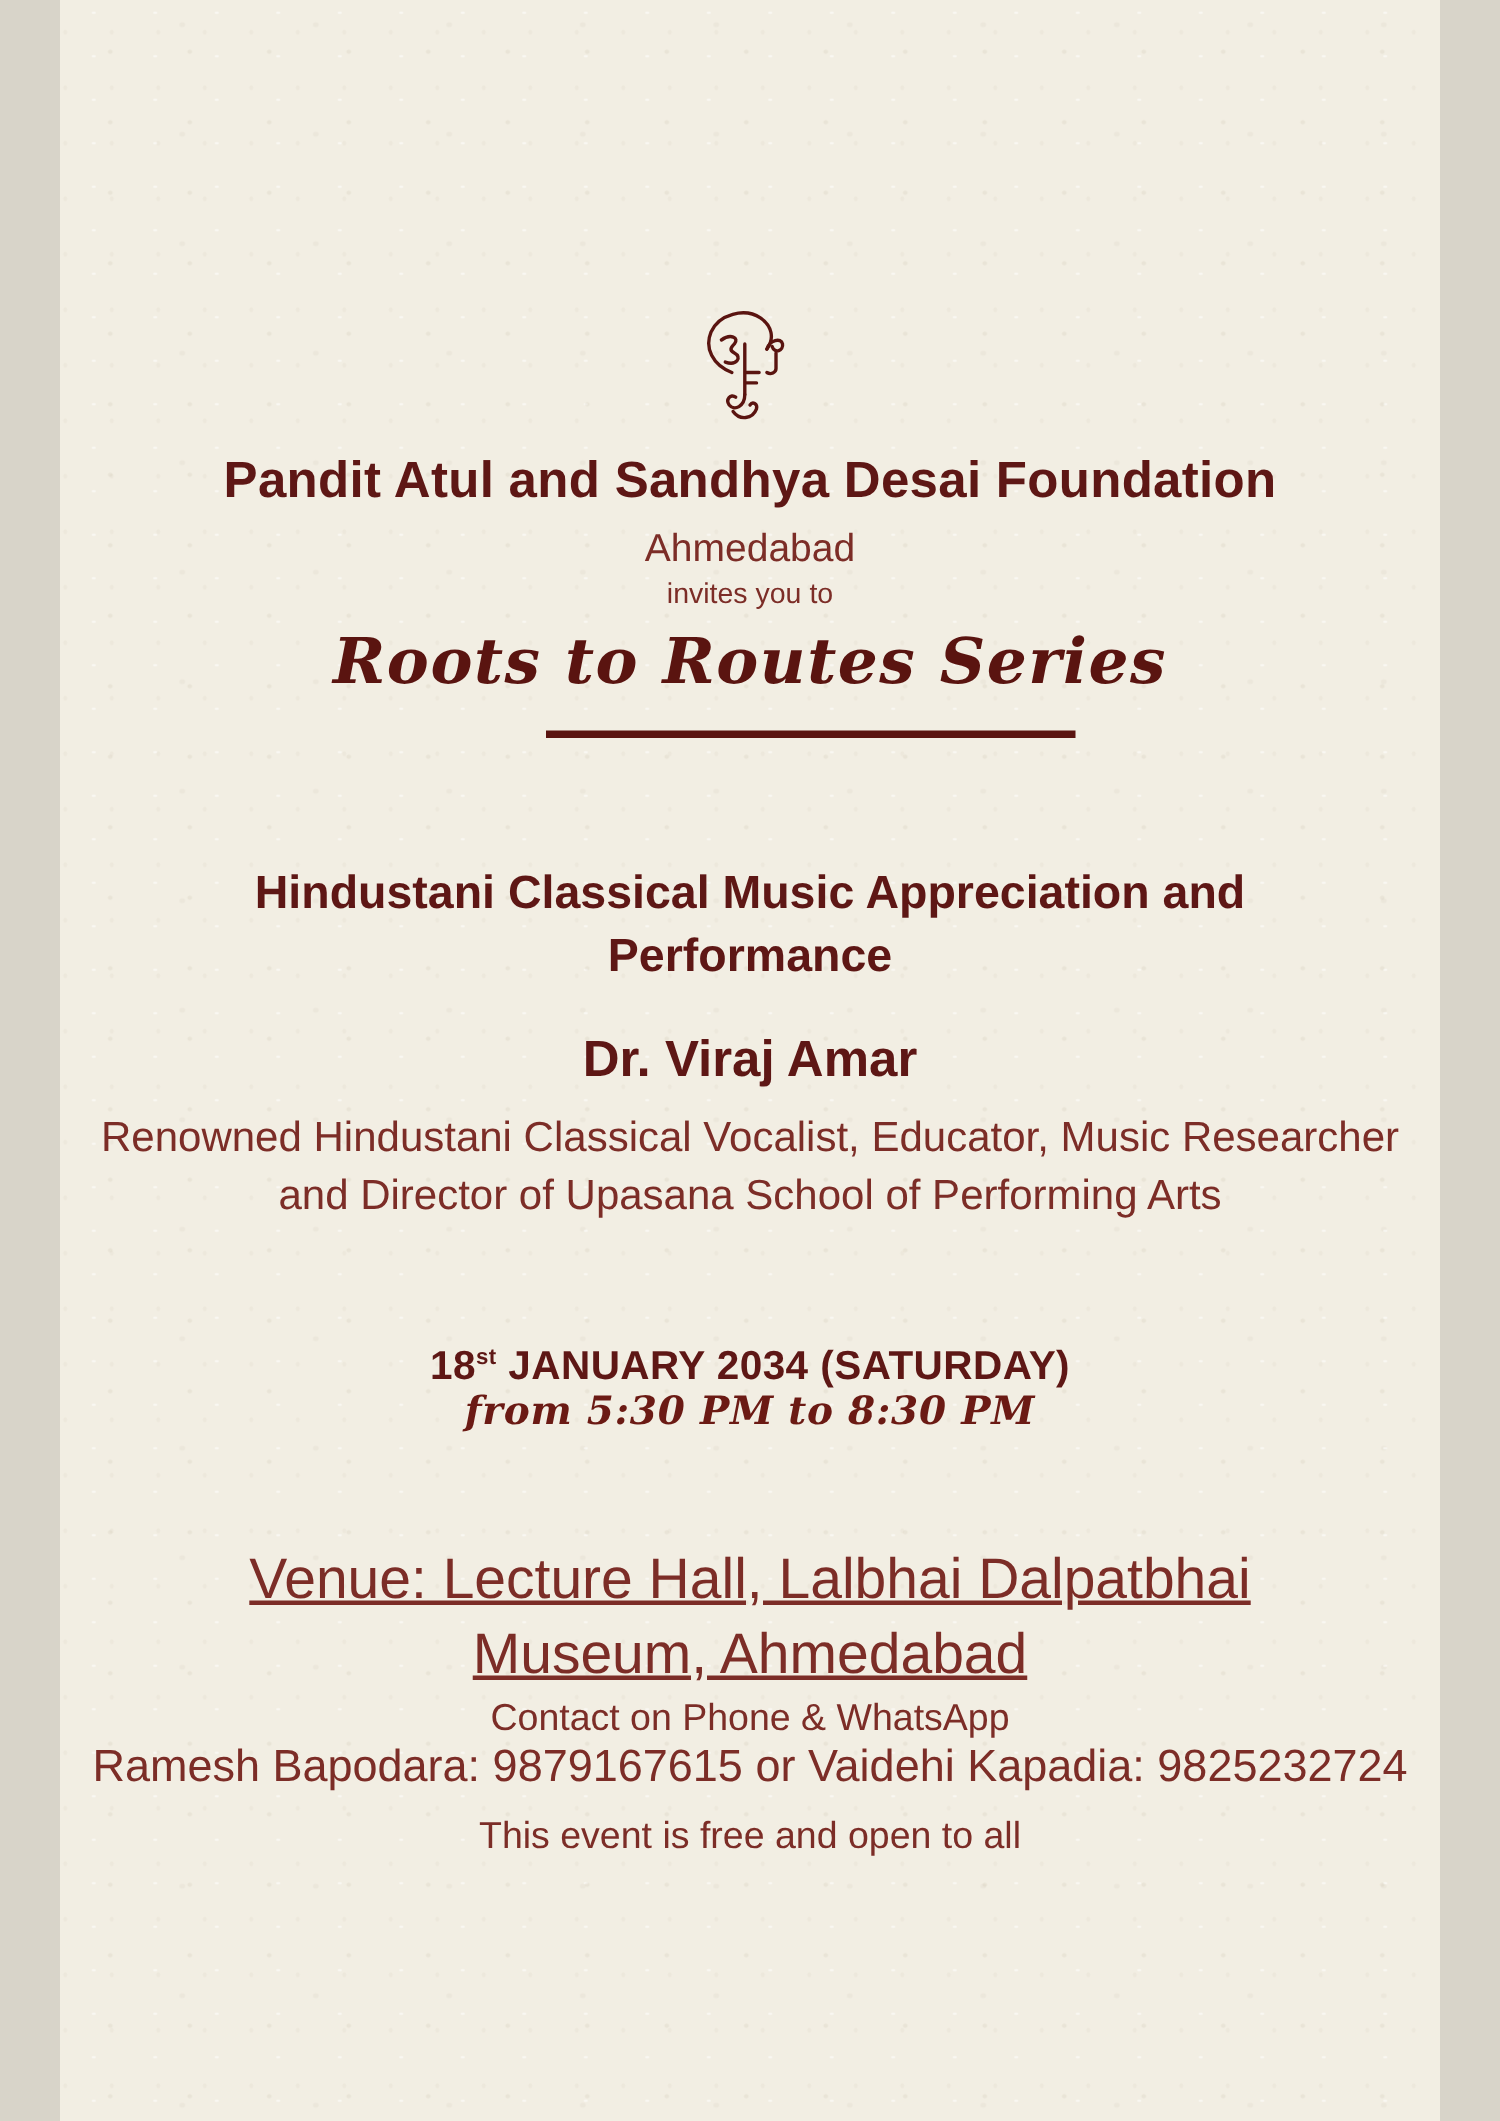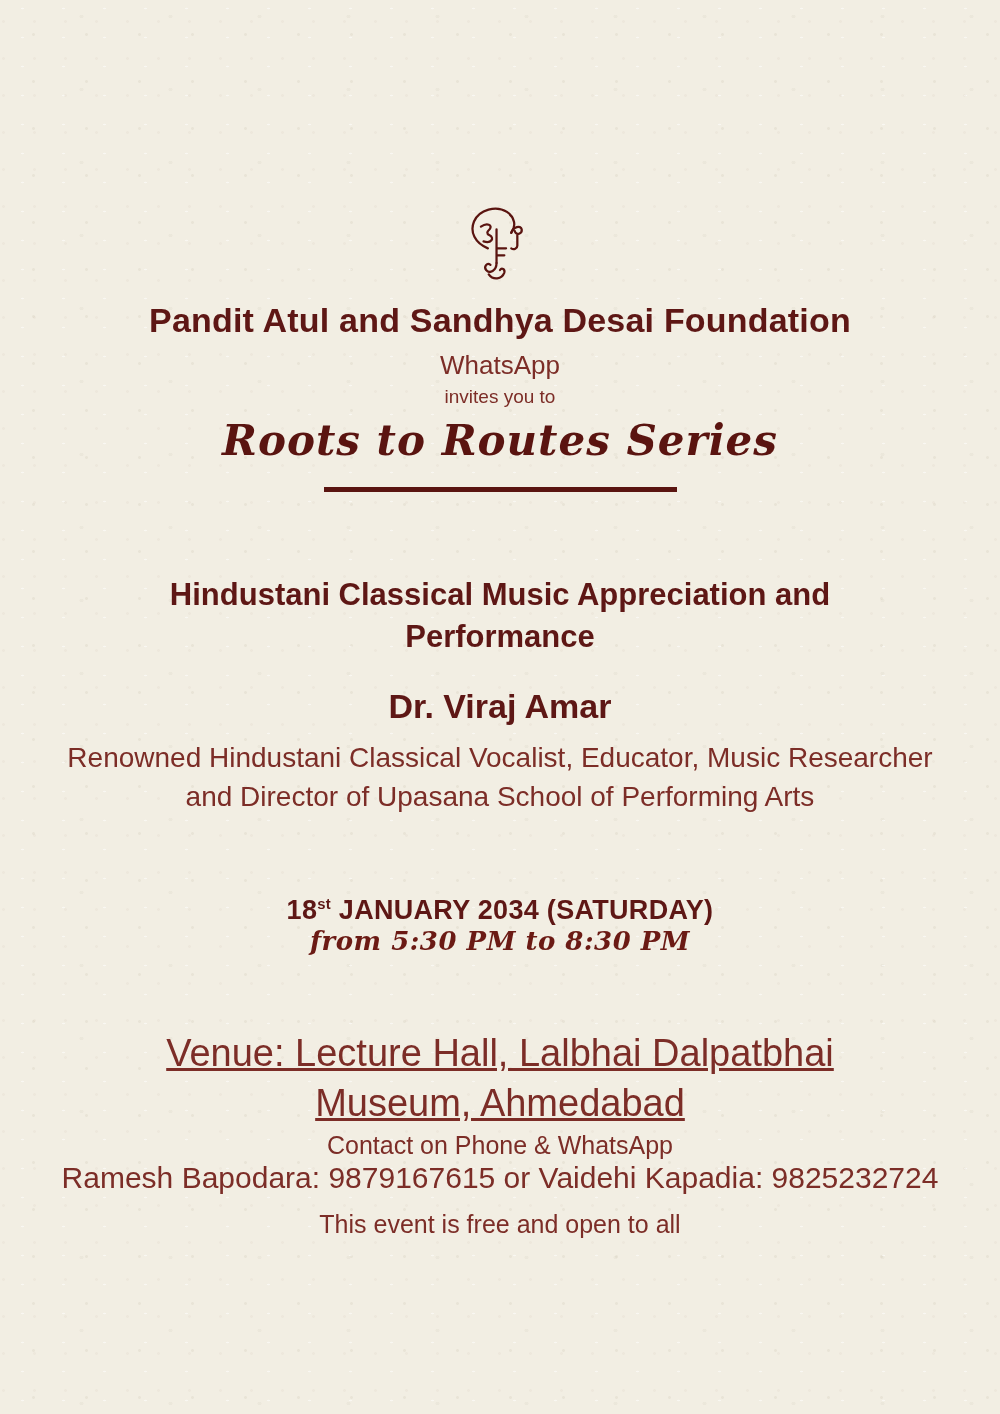--- a/index.html
+++ b/index.html
@@ -3,21 +3,21 @@
 <meta charset="utf-8">
 <style>
   html,body{margin:0;padding:0;}
   body{
     font-family:"Liberation Sans", sans-serif;
     background:#d8d4c9;
     -webkit-font-smoothing:antialiased;
   }
   .flyer{
     position:relative;
-    width:1000px;
+    width:920px;
     height:1414px;
     margin:0 auto;
     overflow:hidden;
     background-color:#f2eee3;
     background-image:
       radial-gradient(rgba(186,174,150,0.16) 1.2px, transparent 1.9px),
       radial-gradient(rgba(203,192,170,0.13) 1px, transparent 1.6px),
       radial-gradient(rgba(255,255,255,0.55) 1px, transparent 1.5px),
       radial-gradient(rgba(180,170,150,0.10) 1.6px, transparent 2.4px);
     background-size: 53px 47px, 31px 37px, 41px 29px, 89px 73px;
@@ -96,21 +96,21 @@
 
       <path d="M 56 33 L 56 72 M 56 55 H 67 M 56 63 H 65"></path>
 
       <path d="M 56 72 C 56 81, 48 85, 44 80 C 41 76, 45 71, 49 74"></path>
       <path d="M 47 85 C 52 92, 62 91, 65 83 C 66 79, 62 77, 60 80"></path>
     </svg>
   </div>
 
   <h1 class="blk foundation">Pandit Atul and Sandhya Desai Foundation</h1>
 
-  <div class="blk city">WhatsApp</div>
+  <div class="blk city">Ahmedabad</div>
 
   <div class="blk invite">invites you to</div>
 
   <div class="blk series">Roots to Routes Series</div>
 
   <div class="blk divider"></div>
 
   <h2 class="blk event-title">Hindustani Classical Music Appreciation and Performance</h2>
 
 

